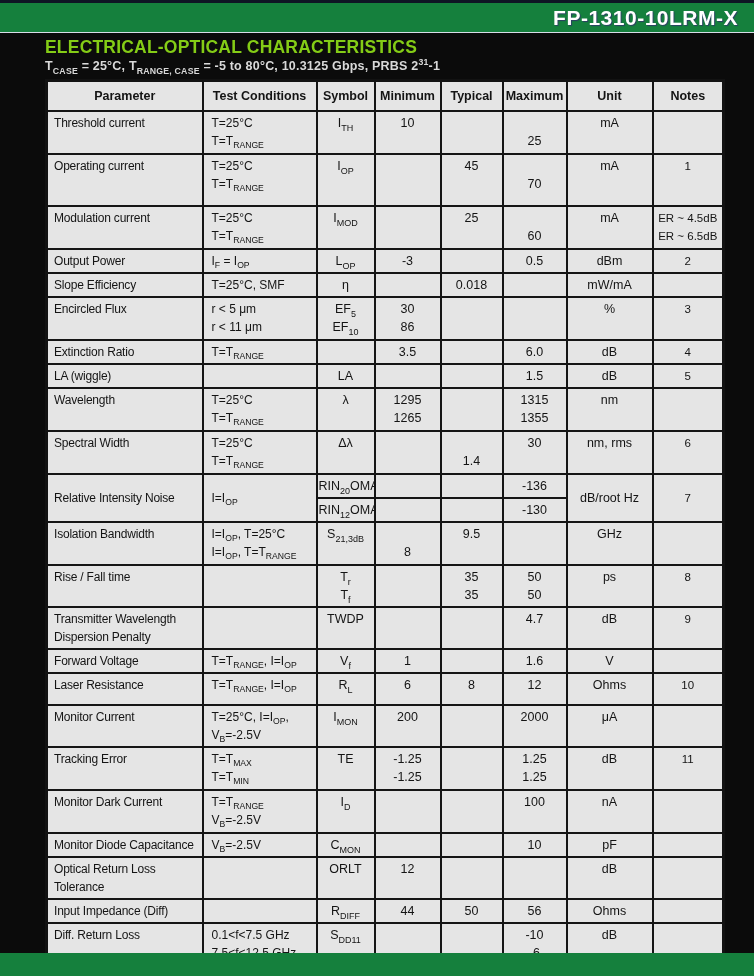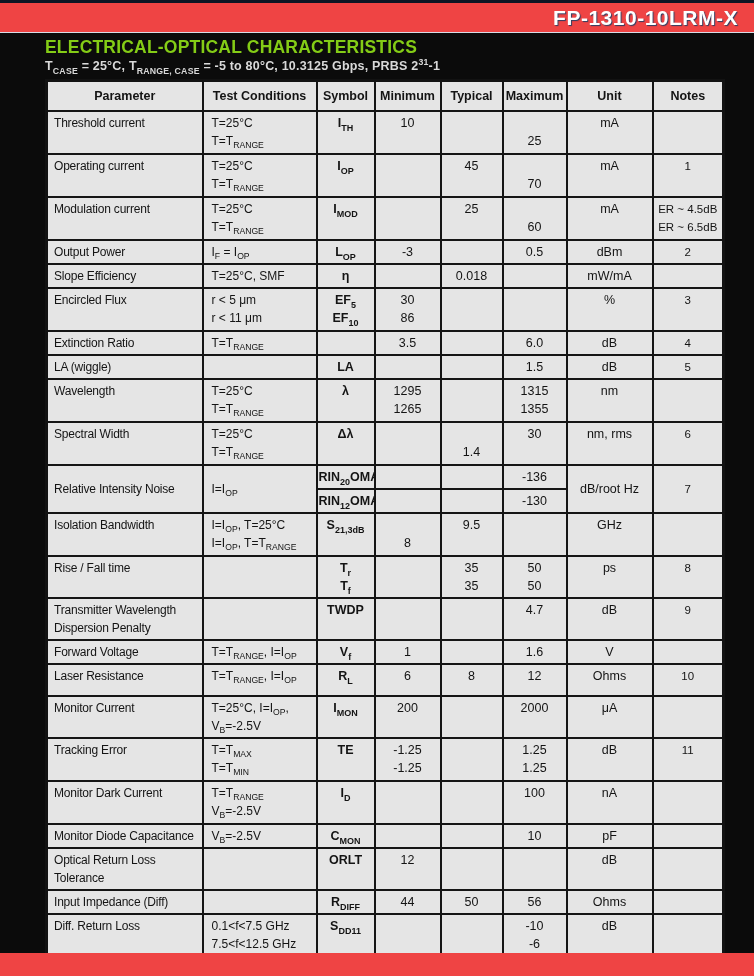--- a/index.html
+++ b/index.html
@@ -4,21 +4,21 @@
 <style>
   html,body{margin:0;padding:0;}
   body{
     width:754px;height:976px;overflow:hidden;
     background:#0b0b0b;
     font-family:"Liberation Sans", sans-serif;
   }
   .page{width:754px;height:976px;display:flex;flex-direction:column;}
   .top-rule{height:3px;background:#0e1524;flex:0 0 auto;}
   .band{
-    height:29px;flex:0 0 auto;background:#ef4444;
+    height:29px;flex:0 0 auto;background:#15803d;
     display:flex;align-items:center;justify-content:flex-end;
     padding-right:16px;box-sizing:border-box;
   }
   .band-sep{height:1px;background:#d8dde8;flex:0 0 auto;}
   .product{
     color:#ffffff;font-weight:bold;font-size:21px;letter-spacing:.5px;
     text-shadow:1px 1px 1px #2c3f63;
   }
   .content{flex:1 1 auto;overflow:hidden;padding:2px 0 0 45px;}
   .sec-title{
@@ -34,21 +34,21 @@
     width:677px;border:3px solid #121212;
   }
   .eo th,.eo td{
     border:2px solid #151515;color:#141414;
     padding:2px 3px;font-size:12.5px;line-height:18px;
     vertical-align:top;text-align:center;overflow:hidden;
   }
   .eo th{font-weight:bold;height:24px;vertical-align:middle;padding:2px 1px;}
   .eo td.c0{ text-align:left;padding-left:6px;font-size:12px;letter-spacing:-.2px;}
   .eo td.c1{ text-align:left;padding-left:8px;font-size:12px;}
-  .eo td.c2{ padding-left:1px;padding-right:1px;font-weight:bold;}
+  .eo td.c2{ padding-left:1px;padding-right:1px;}
   .eo td.c7{ font-size:11.5px;}
   .eo td .ln{line-height:18px;min-height:18px;}
   .eo td.vmid{vertical-align:middle;}
   .eo sub{font-size:.72em;line-height:0;}
   .subtitle sub{font-size:.7em;line-height:0;}
   .subtitle sup{font-size:.7em;line-height:0;}
   .band-bottom{height:23px;justify-content:flex-start;}
 </style>
 </head>
 <body>
@@ -98,21 +98,21 @@
               <div class="ln">&nbsp;</div>
             </td>
             <td class="c4">&nbsp;</td>
             <td class="c5">
               <div class="ln">&nbsp;</div>
               <div class="ln">25</div>
             </td>
             <td class="c6">mA</td>
             <td class="c7">&nbsp;</td>
           </tr>
-          <tr style="height: 43px;">
+          <tr style="height: 52px;">
             <td class="c0">Operating current</td>
             <td class="c1">
               <div class="ln">T=25°C</div>
               <div class="ln">T=T<sub>RANGE</sub></div>
             </td>
             <td class="c2">I<sub>OP</sub></td>
             <td class="c3">&nbsp;</td>
             <td class="c4">
               <div class="ln">45</div>
               <div class="ln">&nbsp;</div>

